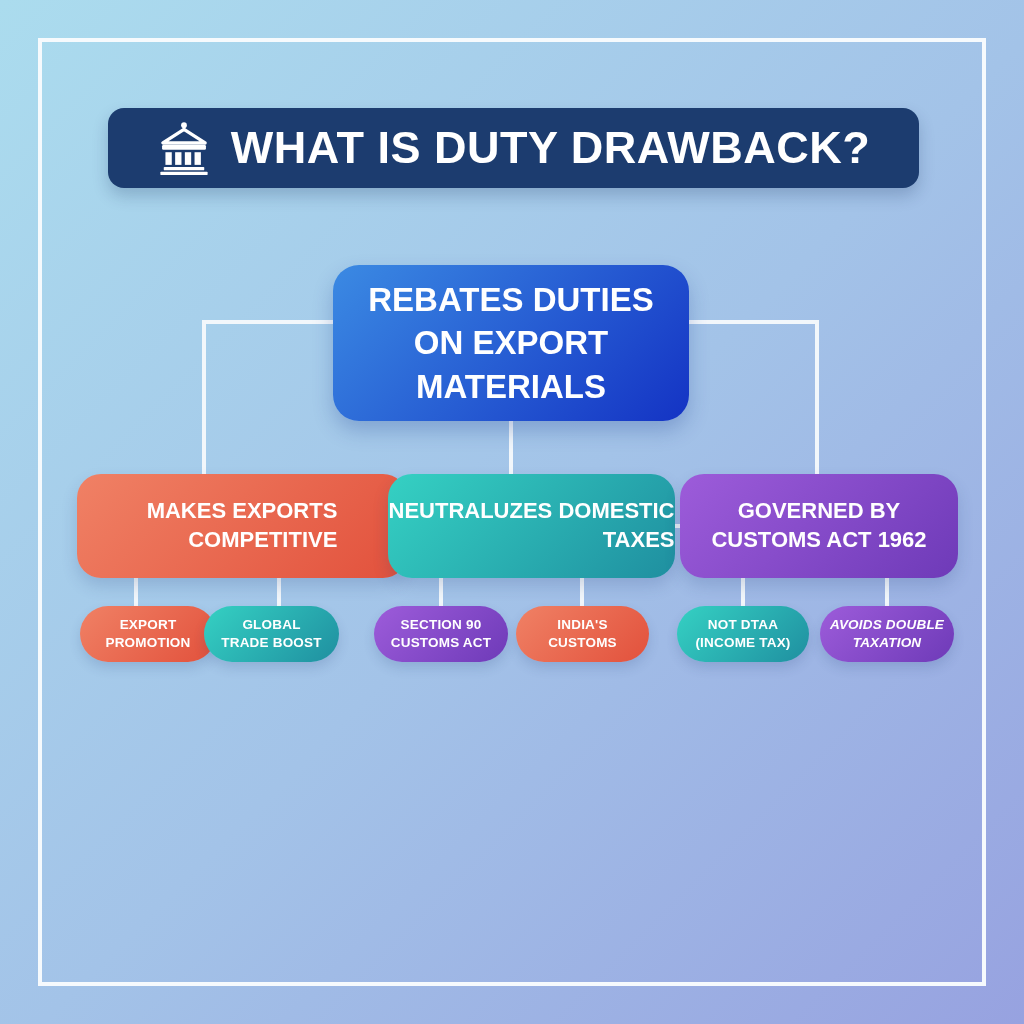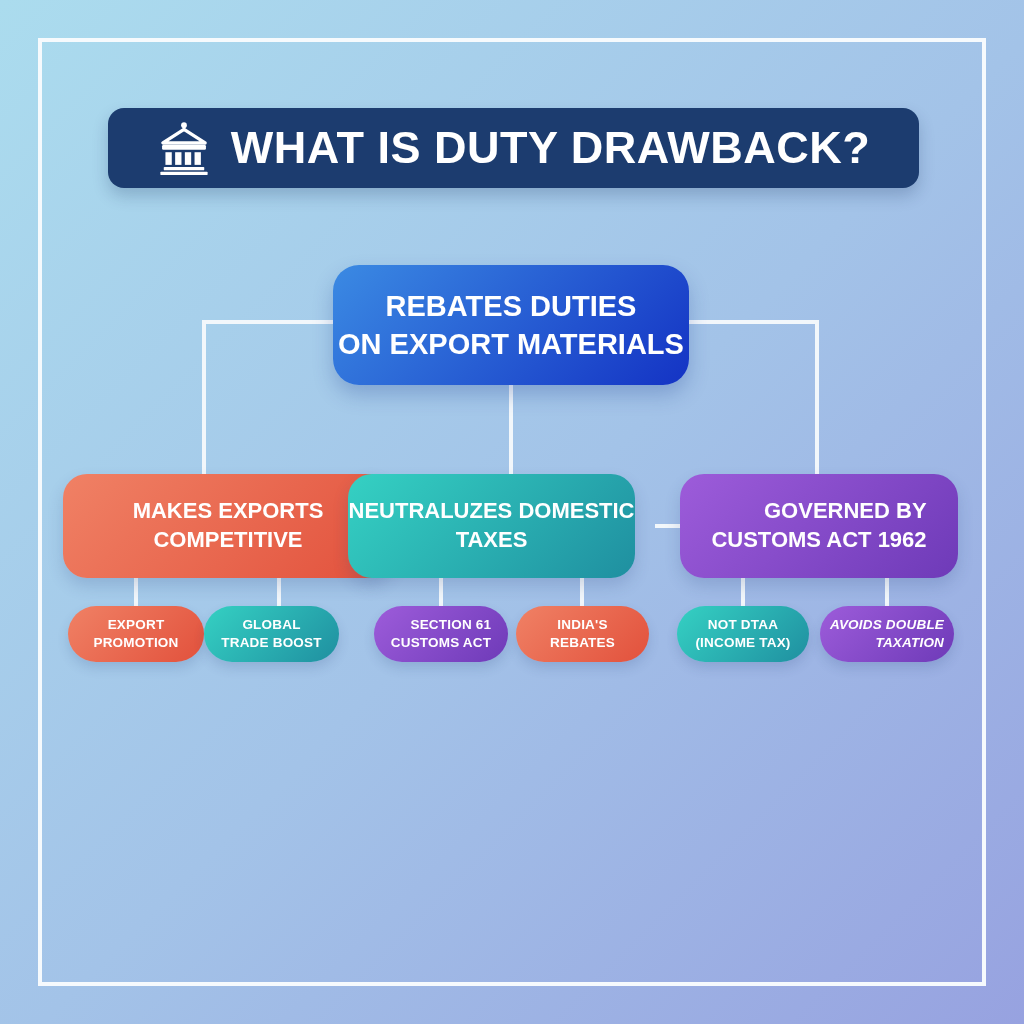--- a/index.html
+++ b/index.html
@@ -26,48 +26,48 @@
     white-space:nowrap;
   }
   .bank-icon { width:54px; height:56px; display:block; }
 
   .node {
     position:absolute; display:flex; align-items:center; justify-content:center;
     text-align:center; color:var(--text,#ffffff); font-weight:bold;
     white-space:pre-line; z-index:2;
   }
   .root-node {
-    left:333px; top:265px; width:356px; height:120px; border-radius:26px;
+    left:333px; top:265px; width:356px; height:156px; border-radius:26px;
     background:linear-gradient(135deg, var(--blue-start,#3b8ae3), var(--blue-end,#1433c4));
-    font-size:29px; line-height:1.32;
+    font-size:33px; line-height:1.32;
     box-shadow:0 10px 20px rgba(25,55,140,.25);
   }
   .branch {
     top:474px; height:104px; border-radius:24px;
     font-size:22px; line-height:1.3;
     box-shadow:0 8px 16px rgba(40,60,120,.18);
   }
-  .b0 { left:63px;  width:330px; }
-  .b1 { left:348px; width:287px; }
+  .b0 { left:77px;  width:330px;text-align:right; }
+  .b1 { left:388px; width:287px;text-align:right; }
   .b2 { left:680px; width:278px; }
   .pill {
     top:606px; height:56px; border-radius:28px;
     font-size:13.5px; line-height:1.3; letter-spacing:.2px;
     box-shadow:0 6px 12px rgba(40,60,120,.16);
   }
-  .p0 { left:68px;  width:136px;text-align:center; }
+  .p0 { left:80px;  width:136px;text-align:center; }
   .p1 { left:204px; width:135px; }
   .p2 { left:374px; width:134px; }
   .p3 { left:516px; width:133px; }
   .p4 { left:677px; width:132px;text-align:center; }
   .p5 { left:820px; width:134px;font-style:italic; }
 
   .orange { background:linear-gradient(135deg, var(--orange-start,#f08165), var(--orange-end,#e2513c)); }
   .teal   { background:linear-gradient(135deg, var(--teal-start,#35d1c3),  var(--teal-end,#1f8fa0)); }
-  .purple { background:linear-gradient(135deg, var(--purple-start,#9d5cda), var(--purple-end,#6e3ab8));text-align:right; }
+  .purple { background:linear-gradient(135deg, var(--purple-start,#9d5cda), var(--purple-end,#6e3ab8)); }
 
   .line { position:absolute; background:var(--connector,#f2f7fb); z-index:1; }
   .h { height:4px; } .v { width:4px; }
   .ln-left-h   { left:204px; top:320px; width:131px; }
   .ln-right-h  { left:688px; top:320px; width:131px; }
   .ln-left-v   { left:202px; top:320px; height:156px; }
   .ln-right-v  { left:815px; top:320px; height:156px; }
   .ln-center-v { left:509px; top:383px; height:93px;  }
   .ln-gap1     { left:345px; top:524px; width:23px; }
   .ln-gap2     { left:655px; top:524px; width:25px; }
@@ -117,20 +117,20 @@
 COMPETITIVE</div>
 <div class="node branch b1 teal">NEUTRALUZES DOMESTIC
 TAXES</div>
 <div class="node branch b2 purple">GOVERNED BY
 CUSTOMS ACT 1962</div>
 
 <div class="node pill p0 orange">EXPORT
 PROMOTION</div>
 <div class="node pill p1 teal">GLOBAL
 TRADE BOOST</div>
-<div class="node pill p2 purple">SECTION 61
+<div class="node pill p2 purple">SECTION 90
 CUSTOMS ACT</div>
 <div class="node pill p3 orange">INDIA'S
-REBATES</div>
+CUSTOMS</div>
 <div class="node pill p4 teal">NOT DTAA
 (INCOME TAX)</div>
 <div class="node pill p5 purple">AVOIDS DOUBLE
 TAXATION</div>
 
 </body></html>

